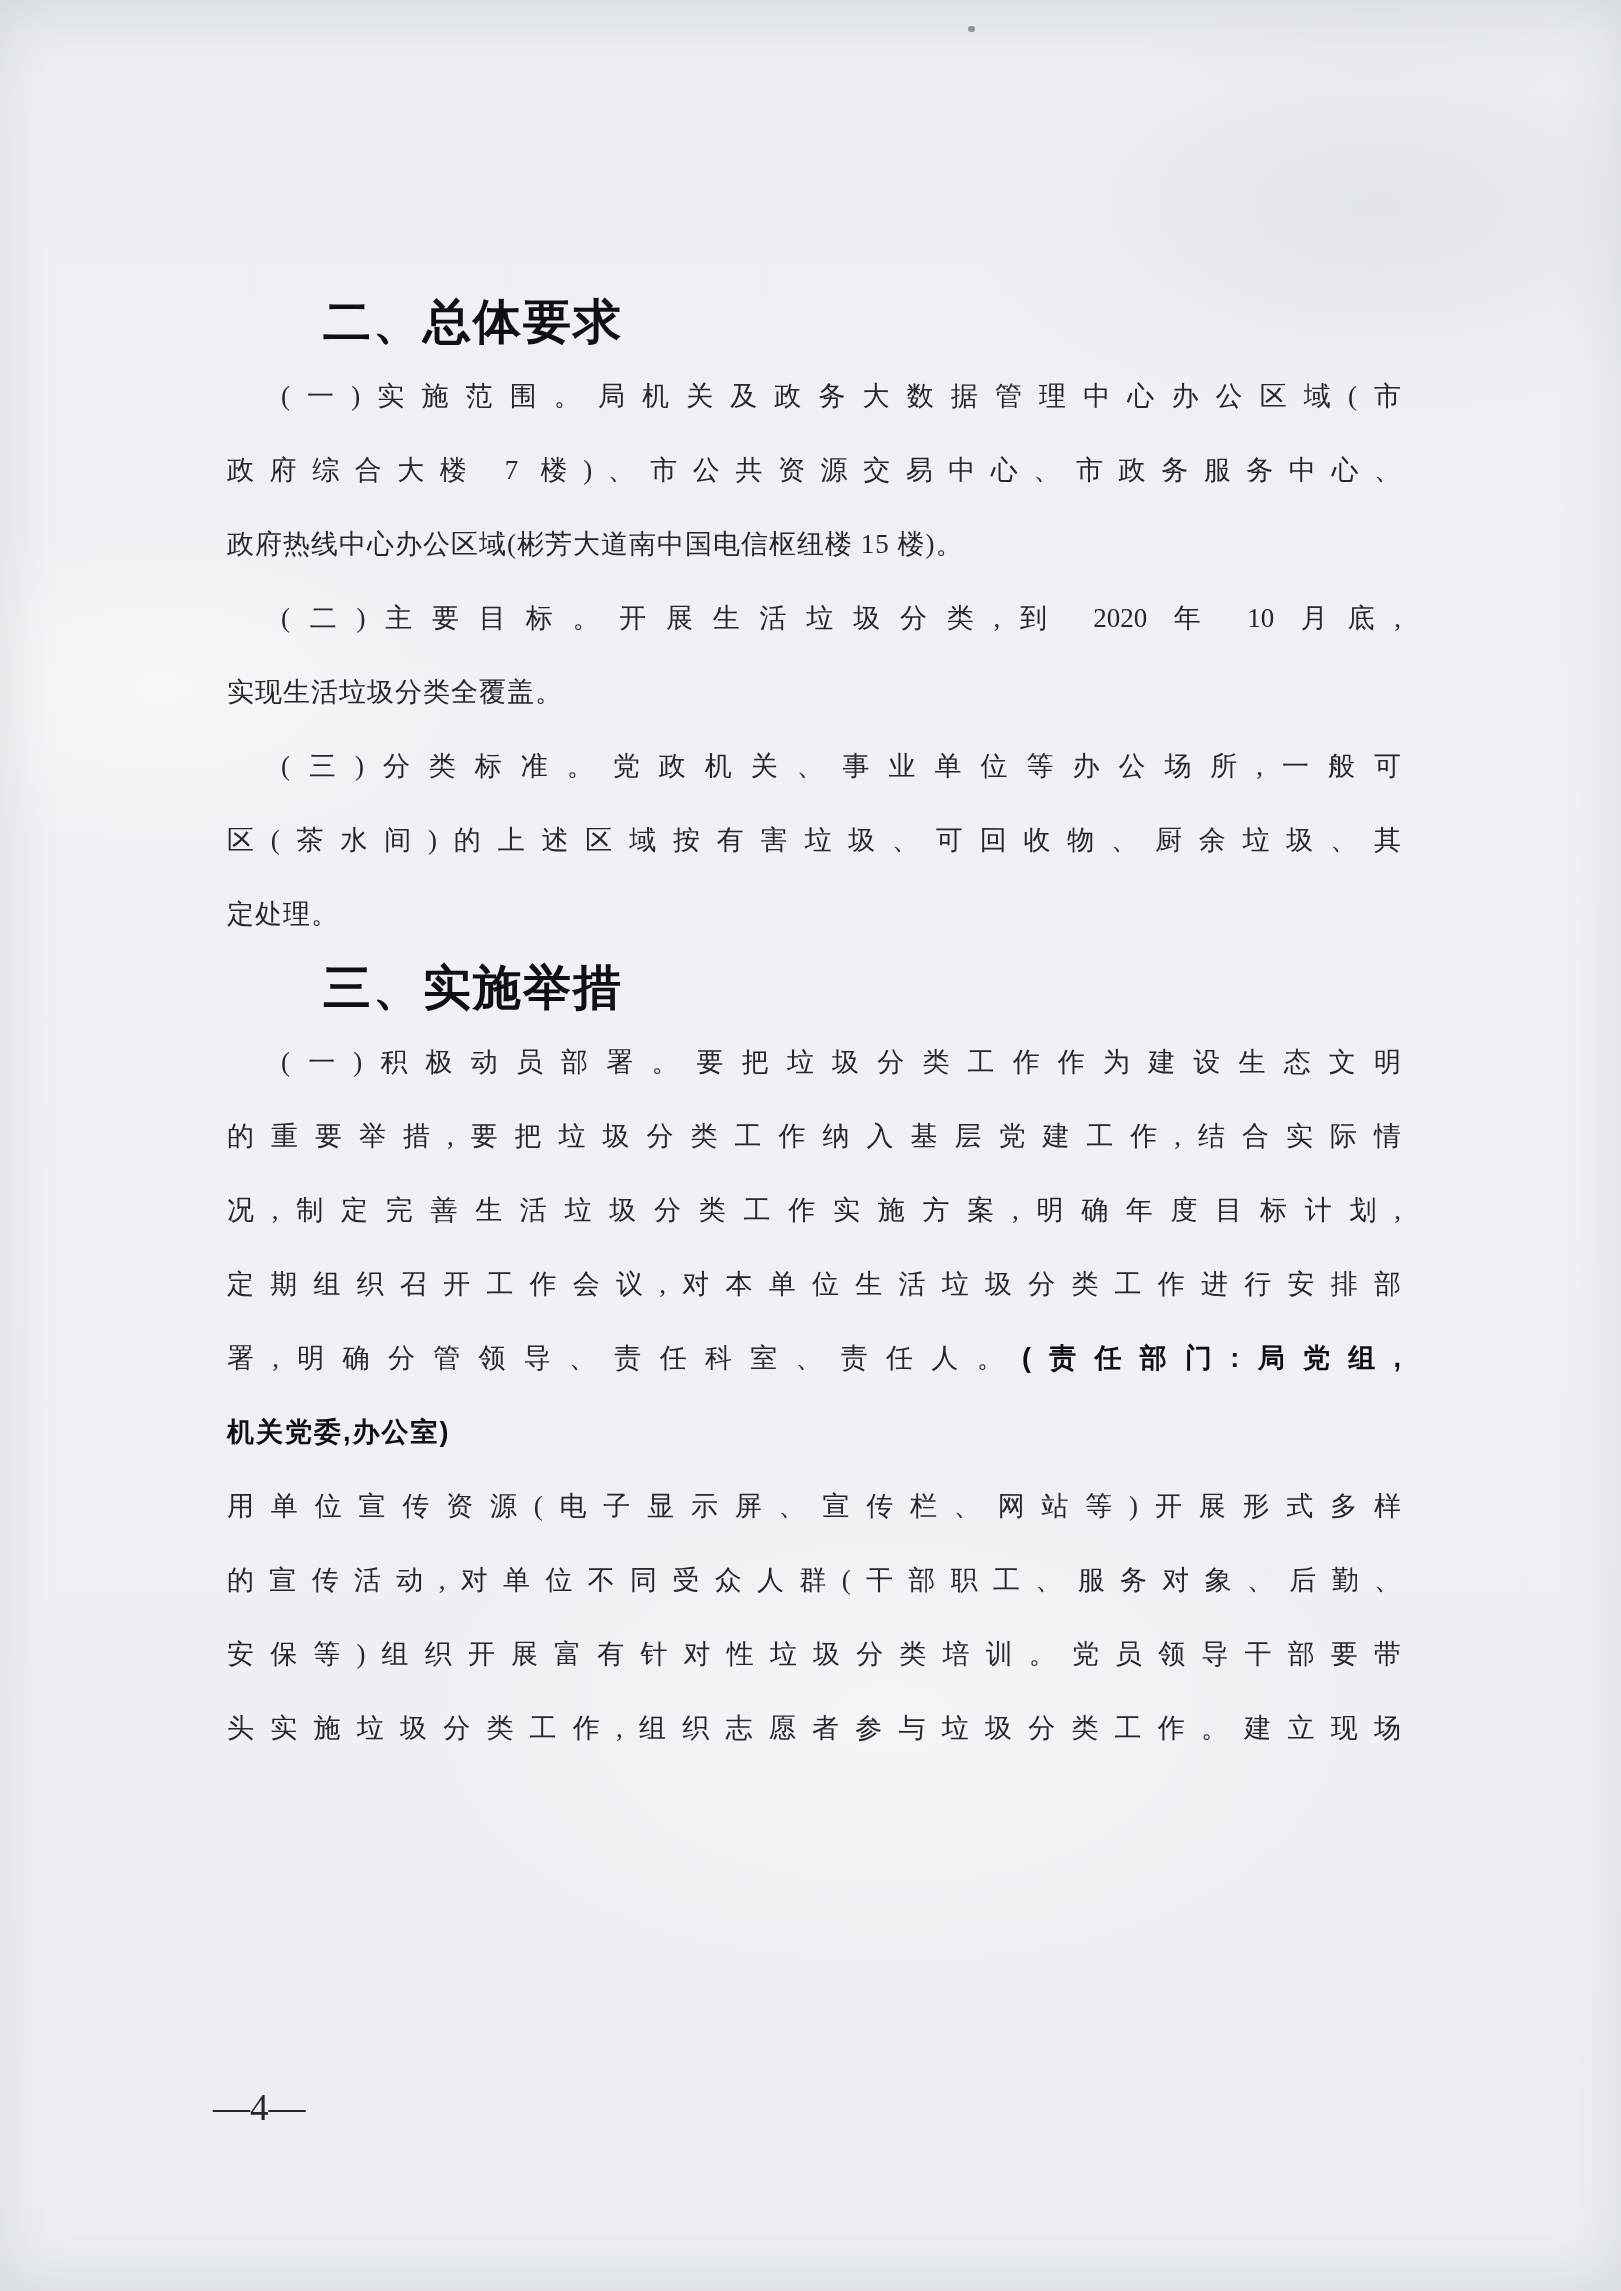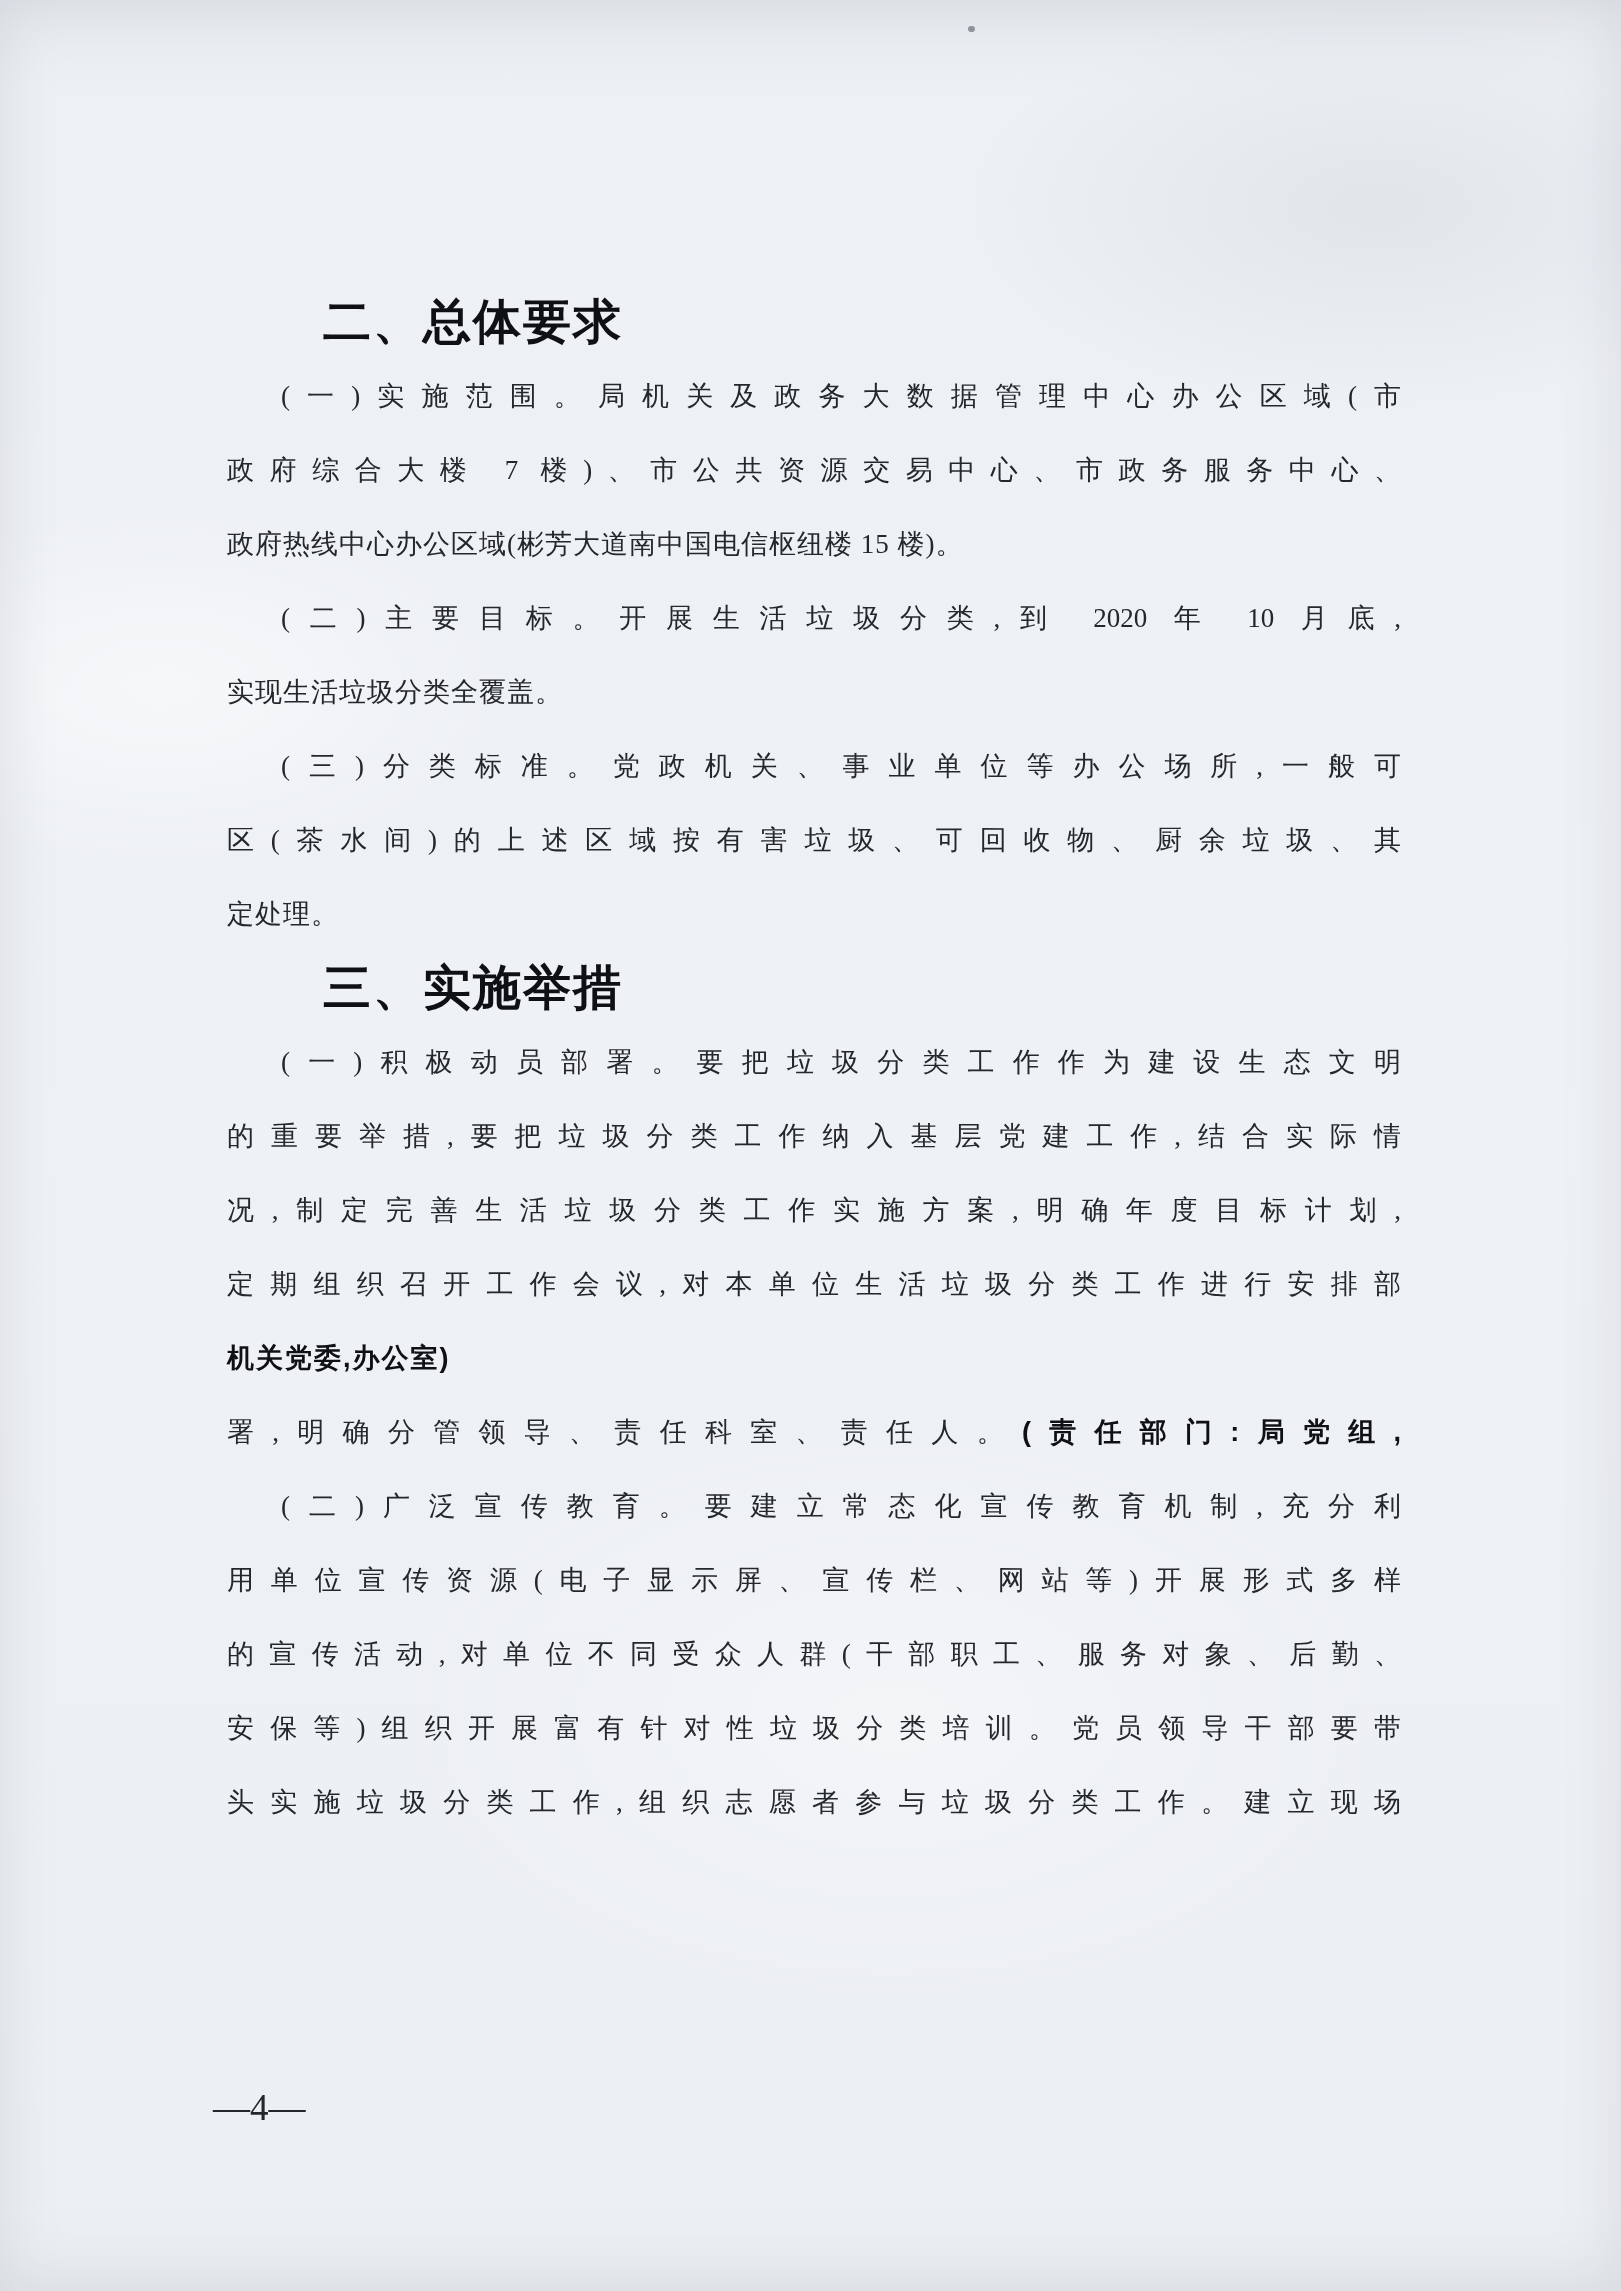--- a/index.html
+++ b/index.html
@@ -94,23 +94,22 @@
     <div class="line fill indent">(二)主要目标。开展生活垃圾分类,到 2020 年 10 月底,</div>
     <div class="line">实现生活垃圾分类全覆盖。</div>
     <div class="line fill indent">(三)分类标准。党政机关、事业单位等办公场所,一般可</div>
     <div class="line fill">区(茶水间)的上述区域按有害垃圾、可回收物、厨余垃圾、其</div>
     <div class="line">定处理。</div>
     <div class="line h">三、实施举措</div>
     <div class="line fill indent">(一)积极动员部署。要把垃圾分类工作作为建设生态文明</div>
     <div class="line fill">的重要举措,要把垃圾分类工作纳入基层党建工作,结合实际情</div>
     <div class="line fill">况,制定完善生活垃圾分类工作实施方案,明确年度目标计划,</div>
     <div class="line fill">定期组织召开工作会议,对本单位生活垃圾分类工作进行安排部</div>
+    <div class="line fill"><span>署,明确分管领导、责任科室、责任人。</span><span class="b">(责任部门:局党组,</span></div>
     <div class="line boldline">机关党委,办公室)</div>
-    <div class="line fill"><span>署,明确分管领导、责任科室、责任人。</span><span class="b">(责任部门:局党组,</span></div>
-    <div class="line fill indent">(二)广泛宣传教育。要建立常态化宣传教育机制,充分利</div>
     <div class="line fill">用单位宣传资源(电子显示屏、宣传栏、网站等)开展形式多样</div>
     <div class="line fill">的宣传活动,对单位不同受众人群(干部职工、服务对象、后勤、</div>
     <div class="line fill">安保等)组织开展富有针对性垃圾分类培训。党员领导干部要带</div>
     <div class="line fill">头实施垃圾分类工作,组织志愿者参与垃圾分类工作。建立现场</div>
   </div>
 
   <div class="pageno">—4—</div>
 </div>
 
 

